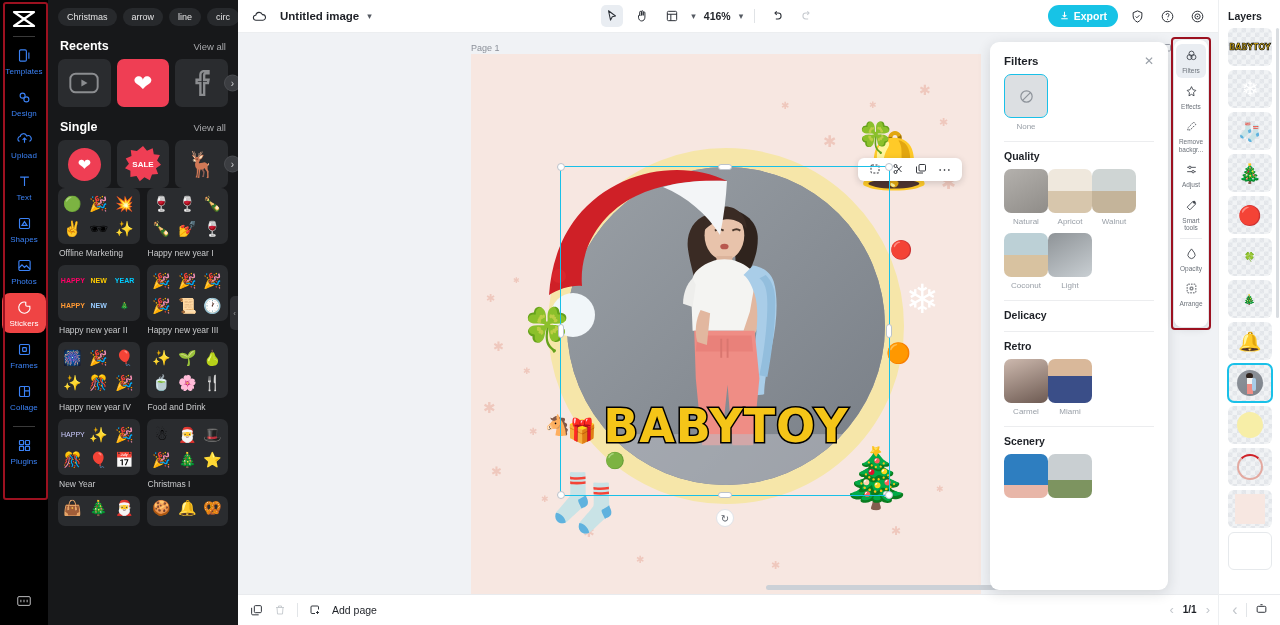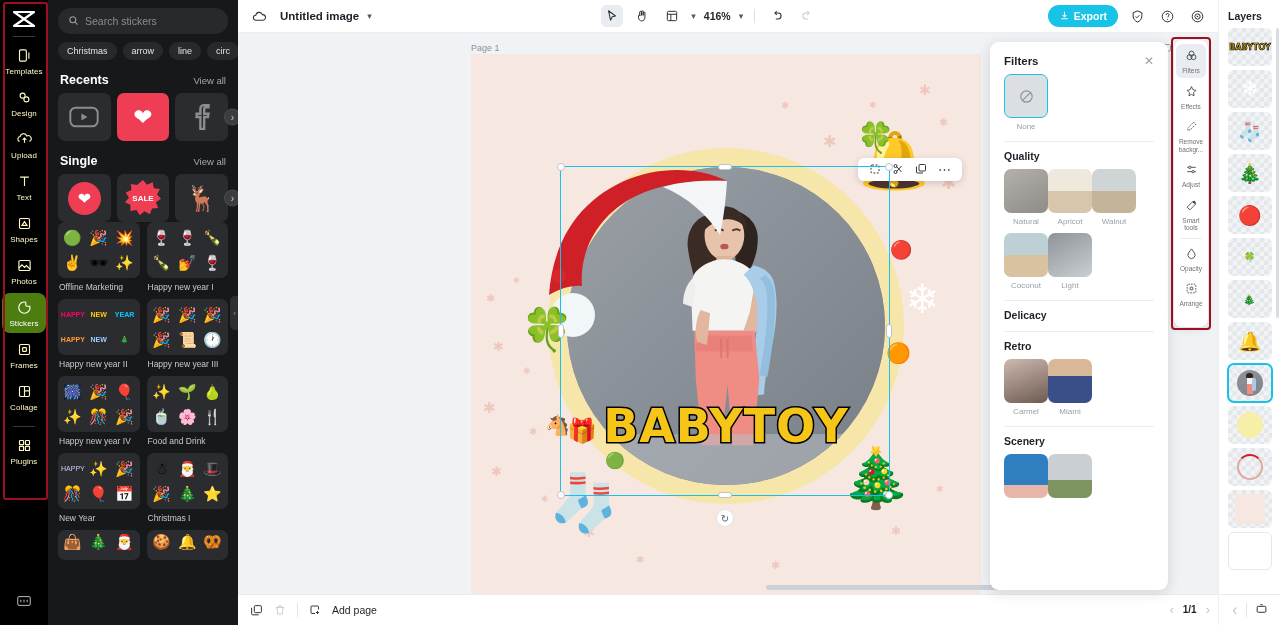--- a/index.html
+++ b/index.html
@@ -14,25 +14,25 @@
   #rail {
     width: 48px; height: 625px; background: #000000;
     display: flex; flex-direction: column; align-items: center;
     flex: 0 0 48px; position: relative;
   }
   #rail .logo { margin-top: 9px; width: 26px; height: 20px; display:flex; align-items:center; justify-content:center; }
   #rail .railsep { width: 22px; height: 1px; background: #3a3a3a; margin: 7px 0 4px; }
   .rail-item {
     width: 44px; height: 40px; margin-bottom: 2px; border-radius: 8px;
     display: flex; flex-direction: column; align-items: center; justify-content: center;
-    color: #fef9c3; cursor: pointer; gap: 2px;
+    color: #3b82f6; cursor: pointer; gap: 2px;
   }
   .rail-item .ri-ic { height: 18px; display:flex; align-items:center; justify-content:center; }
   .rail-item .ri-lb { font-size: 8px; line-height: 9px; letter-spacing: .1px; }
-  .rail-item.active { background: #4d7c0f; color: #ffffff; }
+  .rail-item.active { background: #ef4444; color: #ffffff; }
   #rail .redbox {
     position: absolute; left: 3px; top: 2px; width: 45px; height: 498px;
     border: 2px solid #9c1120; border-radius: 3px; pointer-events: none;
   }
   #rail .bottom-ic { position: absolute; bottom: 14px; left: 50%; transform: translateX(-50%); color: #bcbcbe; }
 
   
   #stickers {
     width: 190px; flex: 0 0 190px; height: 625px; background: #17181a;
     position: relative; overflow: hidden;
@@ -350,31 +350,20 @@
 
     <div class="bottom-ic">
       <svg width="15" height="12" viewBox="0 0 24 18" fill="none" stroke="currentColor" stroke-width="1.6">
           <rect x="2" y="2" width="20" height="14" rx="2"></rect>
           <path d="M7 7v4M12 7v4M17 7v4"></path>
         </svg>
     </div>
   </div>
 
   <div id="stickers">
-    <div class="search-wrap">
-      <div class="search-box">
-        <span>
-          <svg width="11" height="11" viewBox="0 0 24 24" fill="none" stroke="#9a9ca0" stroke-width="2.3">
-              <circle cx="10.5" cy="10.5" r="6.5"></circle>
-              <path d="M15.5 15.5 21 21"></path>
-            </svg>
-        </span>
-        <input placeholder="Search stickers" style="">
-      </div>
-    </div>
 
     <div class="tags">
       <div class="tag">Christmas</div>
       <div class="tag">arrow</div>
       <div class="tag">line</div>
       <div class="tag">circ</div>
     </div>
 
     <div class="sec-head">
       <span class="sec-title">Recents</span>

